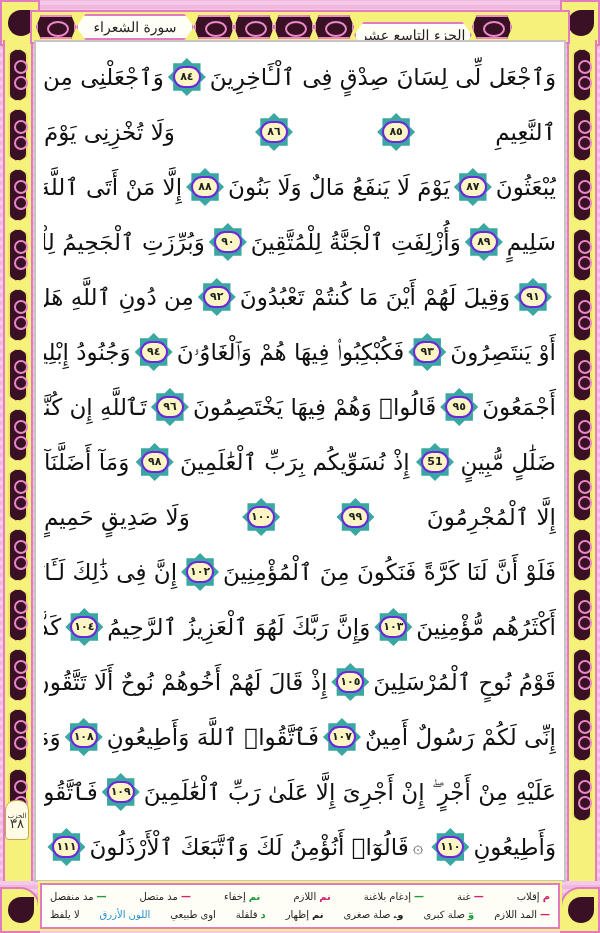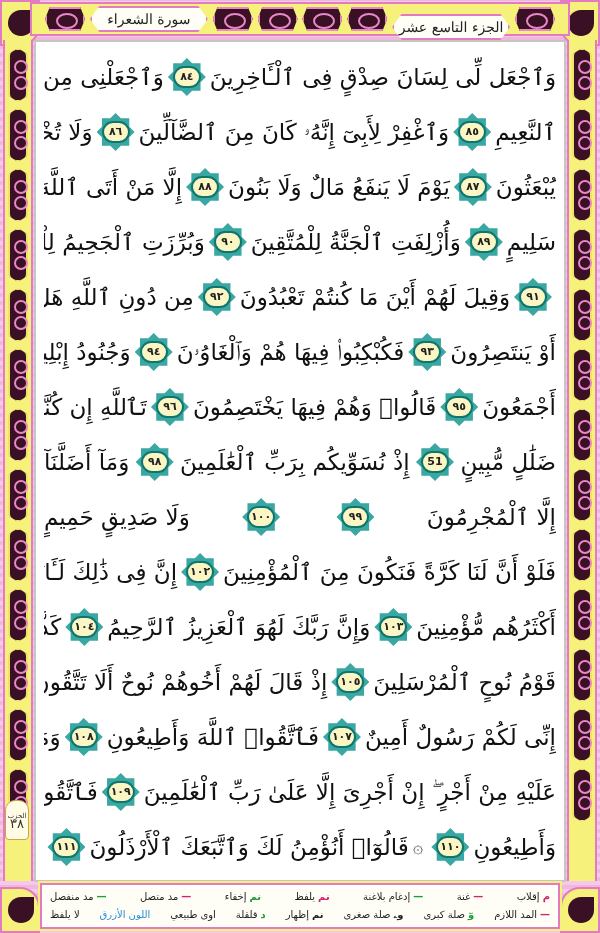--- a/index.html
+++ b/index.html
@@ -29,23 +29,23 @@
   }
   .orn::before, .orn::after {
     content: ""; position: absolute; left: 4px; width: 10px; height: 10px;
     border: 2px solid #e987c9; border-radius: 50%;
   }
   .orn::before { top: 10px; }
   .orn::after { bottom: 10px; }
 
   
   .header {
-    position: absolute; top: 2px; left: 30px; right: 30px; height: 34px;
+    position: absolute; top: 10px; left: 30px; right: 30px; height: 34px;
     background: #f6f17a; border: 2px solid #e27bc1;
-    display: flex; align-items: center; justify-content: space-between; padding: 0 13px;
+    display: flex; align-items: center; padding: 0 4px;
   }
   .hdr-orn {
     width: 40px; height: 24px; background: #3a1024; border: 2px solid #e987c9;
     clip-path: polygon(12% 0, 88% 0, 100% 50%, 88% 100%, 12% 100%, 0 50%);
     position: relative;
   }
   .hdr-orn::before {
     content: ""; position: absolute; left: 9px; top: 4px; width: 18px; height: 12px;
     border: 2px solid #e987c9; border-radius: 50%;
   }
@@ -102,21 +102,21 @@
   .ayah {
     display: inline-flex; align-items: center; justify-content: center;
     width: 38px; height: 38px; flex: 0 0 auto;
     background: #3aa7a3;
     clip-path: polygon(50% 0, 64% 14%, 86% 14%, 86% 36%, 100% 50%, 86% 64%, 86% 86%, 64% 86%, 50% 100%, 36% 86%, 14% 86%, 14% 64%, 0 50%, 14% 36%, 14% 14%, 36% 14%);
     position: relative; margin: 0 4px;
   }
   .ayah span {
     display: flex; align-items: center; justify-content: center;
     width: 28px; height: 22px; border-radius: 11px;
-    background: #fbf6c4; border: 2px solid #0f766e;
+    background: #fbf6c4; border: 2px solid #6d28d9;
     font-family: "DejaVu Sans", sans-serif; font-size: 11px; font-weight: bold; color: #222;
     direction: rtl;
   }
   .star {
     display: inline-flex; align-items: center; justify-content: center;
     width: 22px; height: 22px; color: #444; font-size: 18px; margin: 0 4px;
   }
 
   
   .legend {
@@ -202,21 +202,20 @@
         <span class="ayah">
           <span>٨٤</span>
         </span>
         <span class="seg">وَٱجْعَلْنِى مِن وَرَثَةِ جَنَّةِ</span>
       </div>
       <div class="line">
         <span class="seg">ٱلنَّعِيمِ</span>
         <span class="ayah">
           <span>٨٥</span>
         </span>
-        <span class="seg">وَٱغْفِرْ لِأَبِىٓ إِنَّهُۥ كَانَ مِنَ ٱلضَّآلِّينَ</span>
         <span class="ayah">
           <span>٨٦</span>
         </span>
         <span class="seg">وَلَا تُخْزِنِى يَوْمَ</span>
       </div>
       <div class="line">
         <span class="seg">يُبْعَثُونَ</span>
         <span class="ayah">
           <span>٨٧</span>
         </span>
@@ -356,21 +355,21 @@
       <span class="lg-item">
         <span style="color: rgb(210, 36, 110); font-weight: bold;">—</span>
         <span>غنة</span>
       </span>
       <span class="lg-item">
         <span style="color: rgb(30, 155, 59); font-weight: bold;">—</span>
         <span>إدغام بلاغنة</span>
       </span>
       <span class="lg-item">
         <span style="color: rgb(210, 36, 110); font-weight: bold;">نم</span>
-        <span>يلفظ</span>
+        <span>اللازم</span>
       </span>
       <span class="lg-item">
         <span style="color: rgb(30, 155, 59); font-weight: bold;">نم</span>
         <span>إخفاء</span>
       </span>
       <span class="lg-item">
         <span style="color: rgb(210, 36, 110); font-weight: bold;">—</span>
         <span>مد متصل</span>
       </span>
       <span class="lg-item">

